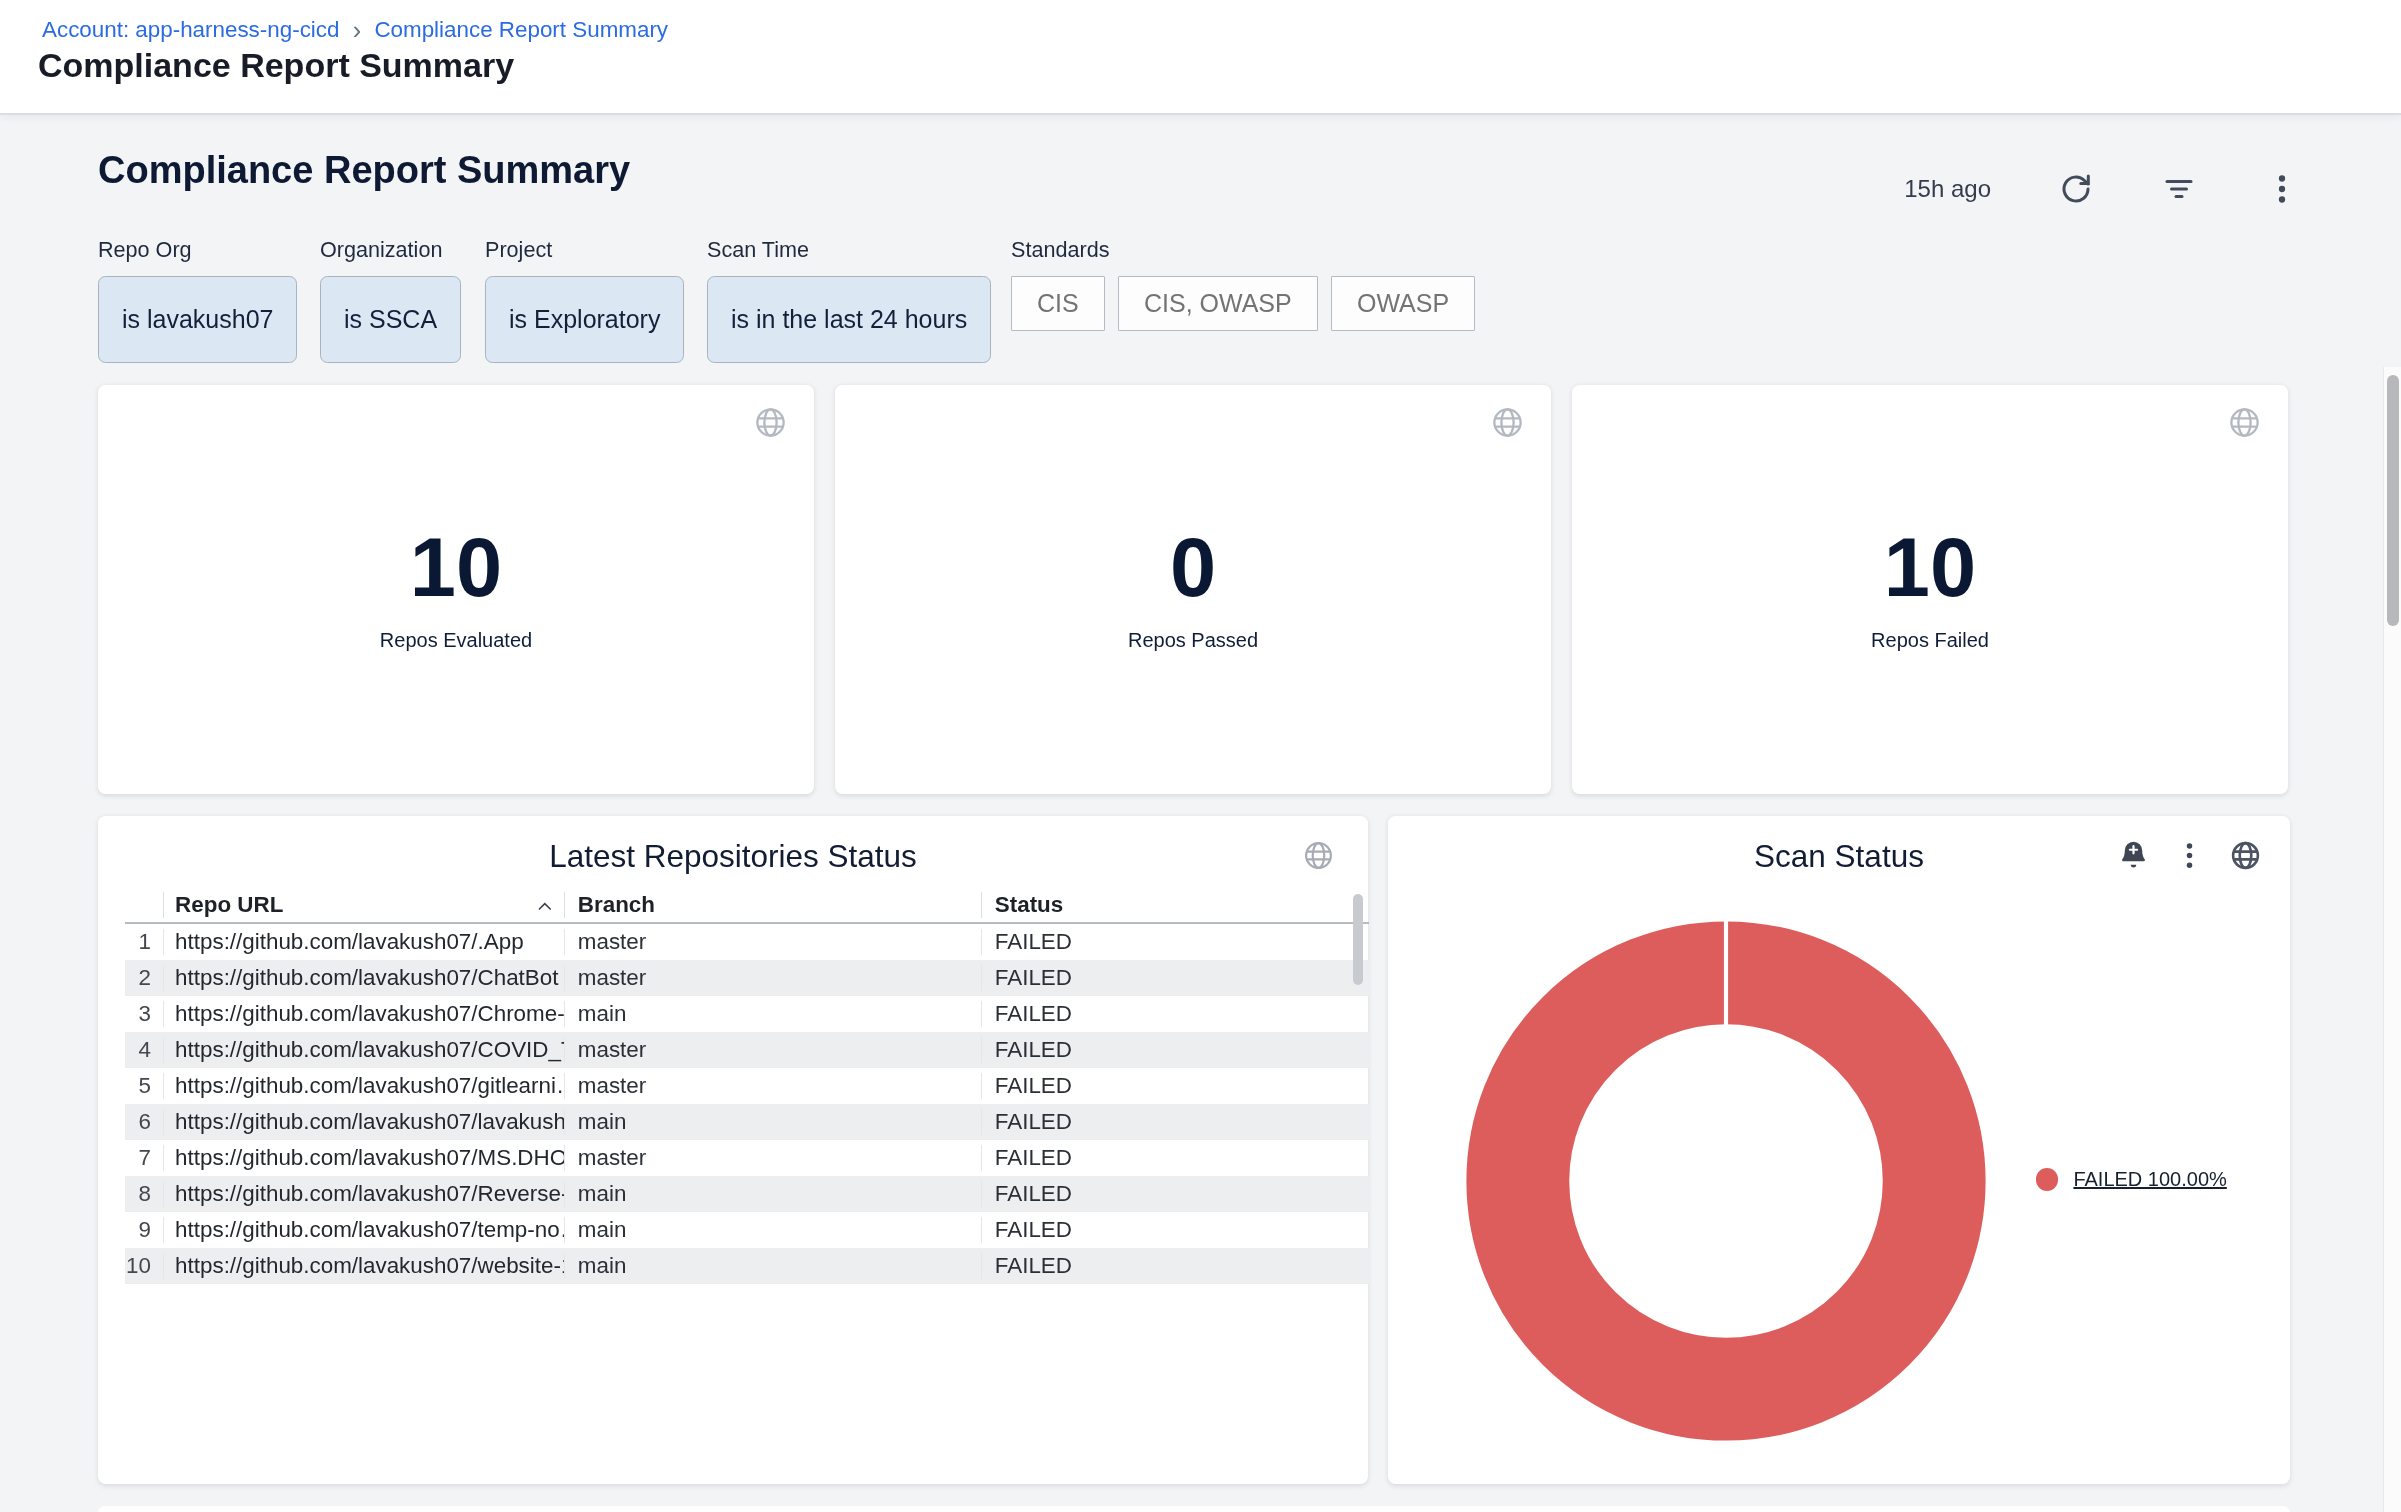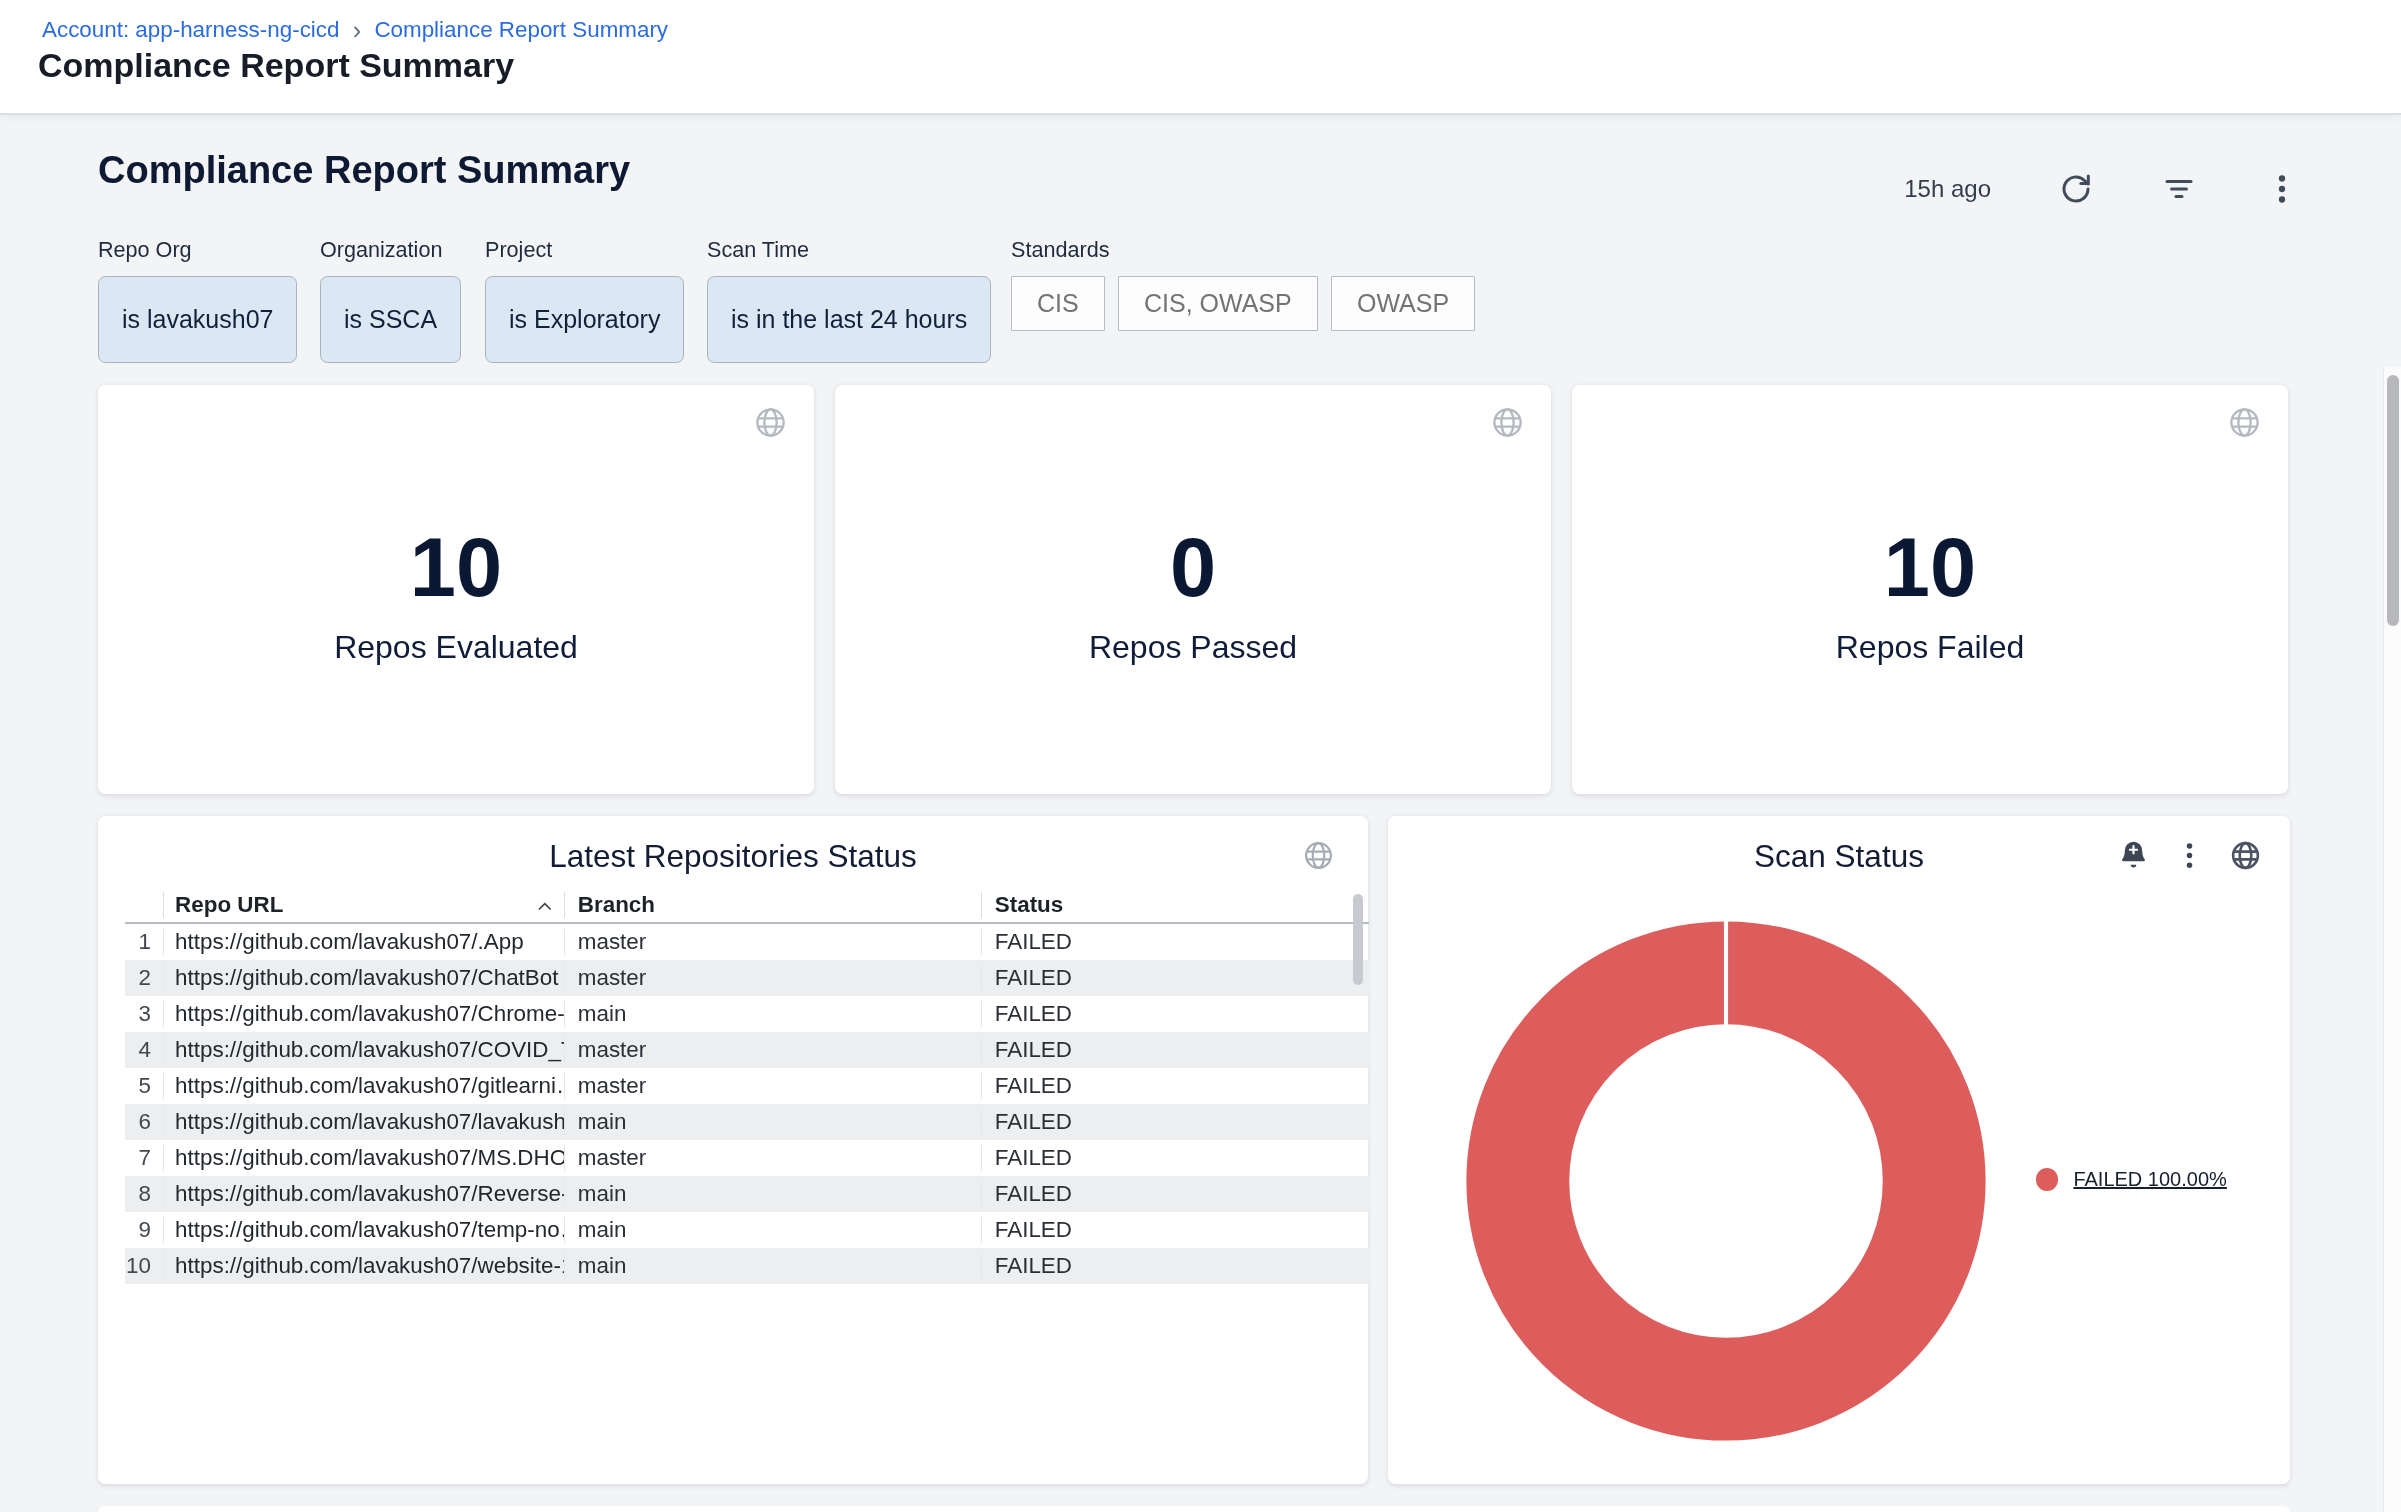--- a/index.html
+++ b/index.html
@@ -35,21 +35,21 @@
            border:1.7px solid #b6bac2;border-radius:1px;font-size:25px;font-weight:500;color:#737373;cursor:pointer;}
 
   
   .card{position:absolute;top:385px;width:716px;height:409px;background:#ffffff;border-radius:7.5px;
         box-shadow:0 1.7px 5px rgba(25,35,55,.12);z-index:1;}
   .card.c1{left:98px}.card.c2{left:835px}.card.c3{left:1572px}
   .card-globe{position:absolute;top:20px;right:26.5px;width:35px;height:35px;color:#b4b9c1;}
   .card-globe svg,.panel-globe svg,.sicon svg{width:100%;height:100%;}
   .stat{position:absolute;left:0;top:139px;width:100%;text-align:center;}
   .stat-num{font-size:83px;font-weight:600;color:#0a1833;line-height:1.05;}
-  .stat-label{margin-top:18px;font-size:32px;color:#101d38;}
+  .stat-label{margin-top:18px;font-size:20px;color:#101d38;}
 
   
   .panel{position:absolute;top:816px;background:#ffffff;border-radius:7.5px;
          box-shadow:0 1.7px 5px rgba(25,35,55,.12);z-index:1;}
   .table-panel{left:98px;width:1270px;height:668px;}
   .scan-panel{left:1388px;width:902px;height:668px;}
   .panel-title{position:absolute;top:21.6px;left:0;width:100%;text-align:center;font-size:31.5px;
                font-weight:500;color:#121d34;}
   .panel-globe{position:absolute;top:23px;right:33px;width:33px;height:33px;color:#a6abb4;}
   .scan-icons{position:absolute;top:23px;right:28px;display:flex;gap:23px;align-items:center;color:#3e4654;z-index:2;}

